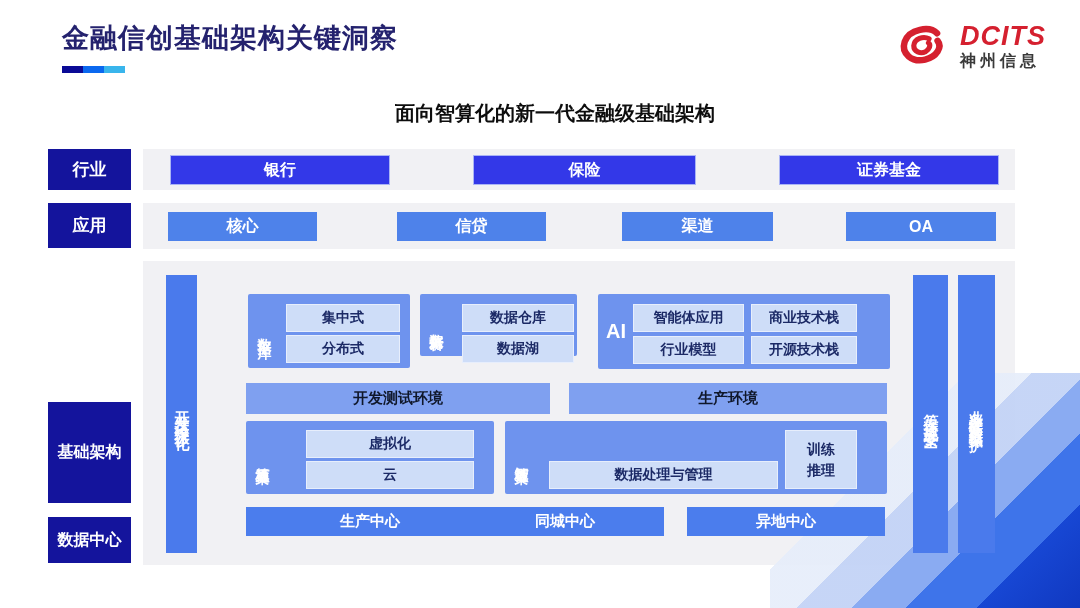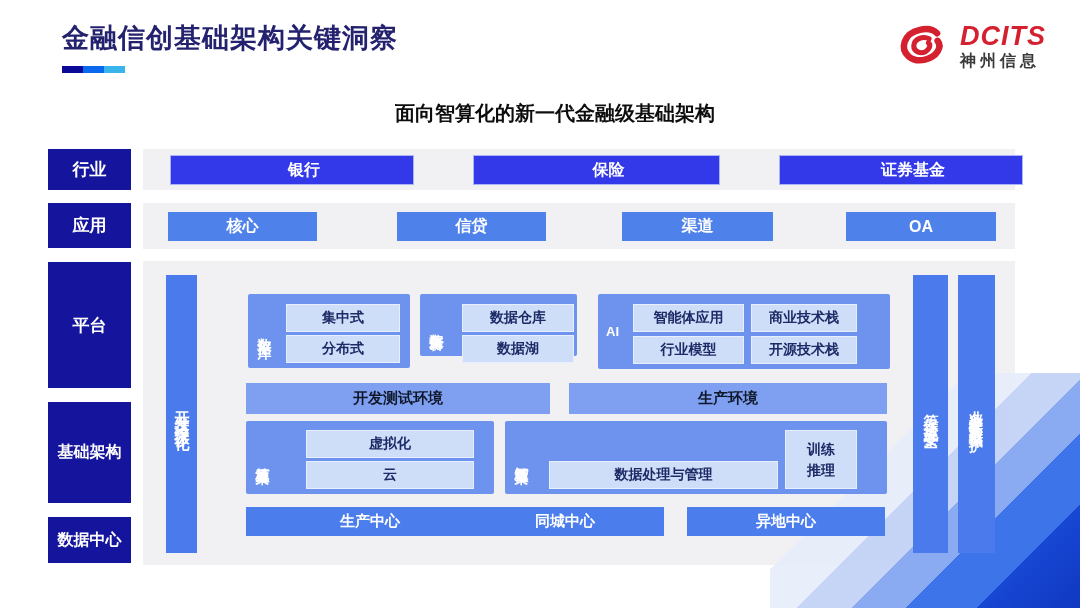--- a/index.html
+++ b/index.html
@@ -12,33 +12,33 @@
   .u1{background:#0a0a96;} .u2{background:#0a68ef;} .u3{background:#39b5ec;}
   .logo{right:34px;top:18px;display:flex;align-items:center;gap:8px;}
   .logo-text{display:flex;flex-direction:column;line-height:1.05;}
   .logo-brand{font-size:27px;font-weight:900;font-style:italic;color:#d5202f;letter-spacing:1px;}
   .logo-company{font-size:16px;font-weight:bold;color:#3a3a3a;letter-spacing:4px;margin-top:3px;}
   .subtitle{left:150px;top:100px;width:810px;text-align:center;font-size:20px;font-weight:bold;color:#0d0d0d;}
   .navlabel{left:48px;width:83px;background:#14149c;color:#fff;font-weight:bold;font-size:17px;
             display:flex;align-items:center;justify-content:center;z-index:3;}
   .grayband{left:143px;width:872px;background:#f1f1f4;z-index:1;}
   .btn{display:flex;align-items:center;justify-content:center;color:#ffffff;font-weight:bold;z-index:3;}
-  .btn-industry{background:#3338e8;border:1px solid #aab4f5;font-size:16px;padding-left:24px;}
+  .btn-industry{background:#3338e8;border:1px solid #aab4f5;font-size:16px;}
   .btn-app{background:#4e82ea;font-size:16px;}
   .btn-center{background:#4b7ded;font-size:15px;}
   .envbar{background:#7fa0f0;color:#0f172a;font-weight:bold;font-size:15px;
           display:flex;align-items:center;justify-content:center;z-index:3;}
   .vbar{background:#4a7aec;color:#fff;display:flex;align-items:center;justify-content:center;z-index:4;}
   .vtext{writing-mode:vertical-lr;text-orientation:upright;font-weight:bold;}
   .vbar .vtext{font-size:15px;letter-spacing:4px;}
   .groupbox{background:#6e93ee;z-index:3;border-radius:2px;}
   .groupbox .vtext{color:#fff;font-size:14px;letter-spacing:3px;}
   .glabel{display:flex;align-items:center;justify-content:center;position:absolute;top:0;height:100%;}
   .ai-label{position:absolute;left:8px;top:0;height:100%;display:flex;align-items:center;
-            color:#fff;font-weight:bold;font-size:13px;}
+            color:#fff;font-weight:bold;font-size:20px;}
   .inner{position:absolute;background:#ceddf8;border:1px solid #e7eefc;color:#1c2a66;font-weight:bold;
          font-size:14px;display:flex;align-items:center;justify-content:center;}
   .sidebox{position:absolute;background:#ceddf8;border:1px solid #e7eefc;color:#1c2a66;font-weight:bold;
            font-size:14px;display:flex;flex-direction:column;align-items:center;justify-content:center;line-height:1.45;}
   .deco{right:0;bottom:0;width:310px;height:235px;z-index:2;
         background:linear-gradient(135deg,
           rgba(255,255,255,0) 0%, rgba(255,255,255,0) 36%,
           rgba(230,237,250,0.92) 36%, rgba(230,237,250,0.92) 48%,
           rgba(195,211,246,0.95) 48%, rgba(195,211,246,0.95) 58%,
           #8aabf2 58%, #8aabf2 68%,
@@ -69,21 +69,20 @@
       </svg>
     </span>
     <span class="logo-text">
       <span class="logo-brand">DCITS</span>
       <span class="logo-company">神州信息</span>
     </span>
   </div>
 
   <div class="abs navlabel" style="top:149px;height:41px;">行业</div>
   <div class="abs navlabel" style="top:203px;height:45px;">应用</div>
-  <div class="abs navlabel" style="top:262px;height:126px;">平台</div>
   <div class="abs navlabel" style="top:402px;height:101px;font-size:16px;">基础架构</div>
   <div class="abs navlabel" style="top:517px;height:46px;font-size:16px;">数据中心</div>
 
   <div class="abs grayband" style="top:149px;height:41px;"></div>
   <div class="abs btn btn-industry" style="left:170px;top:155px;width:218px;height:28px;">银行</div>
   <div class="abs btn btn-industry" style="left:473px;top:155px;width:221px;height:28px;">保险</div>
   <div class="abs btn btn-industry" style="left:779px;top:155px;width:218px;height:28px;">证券基金</div>
 
   <div class="abs grayband" style="top:203px;height:46px;"></div>
   <div class="abs btn btn-app" style="left:168px;top:212px;width:149px;height:29px;">核心</div>

